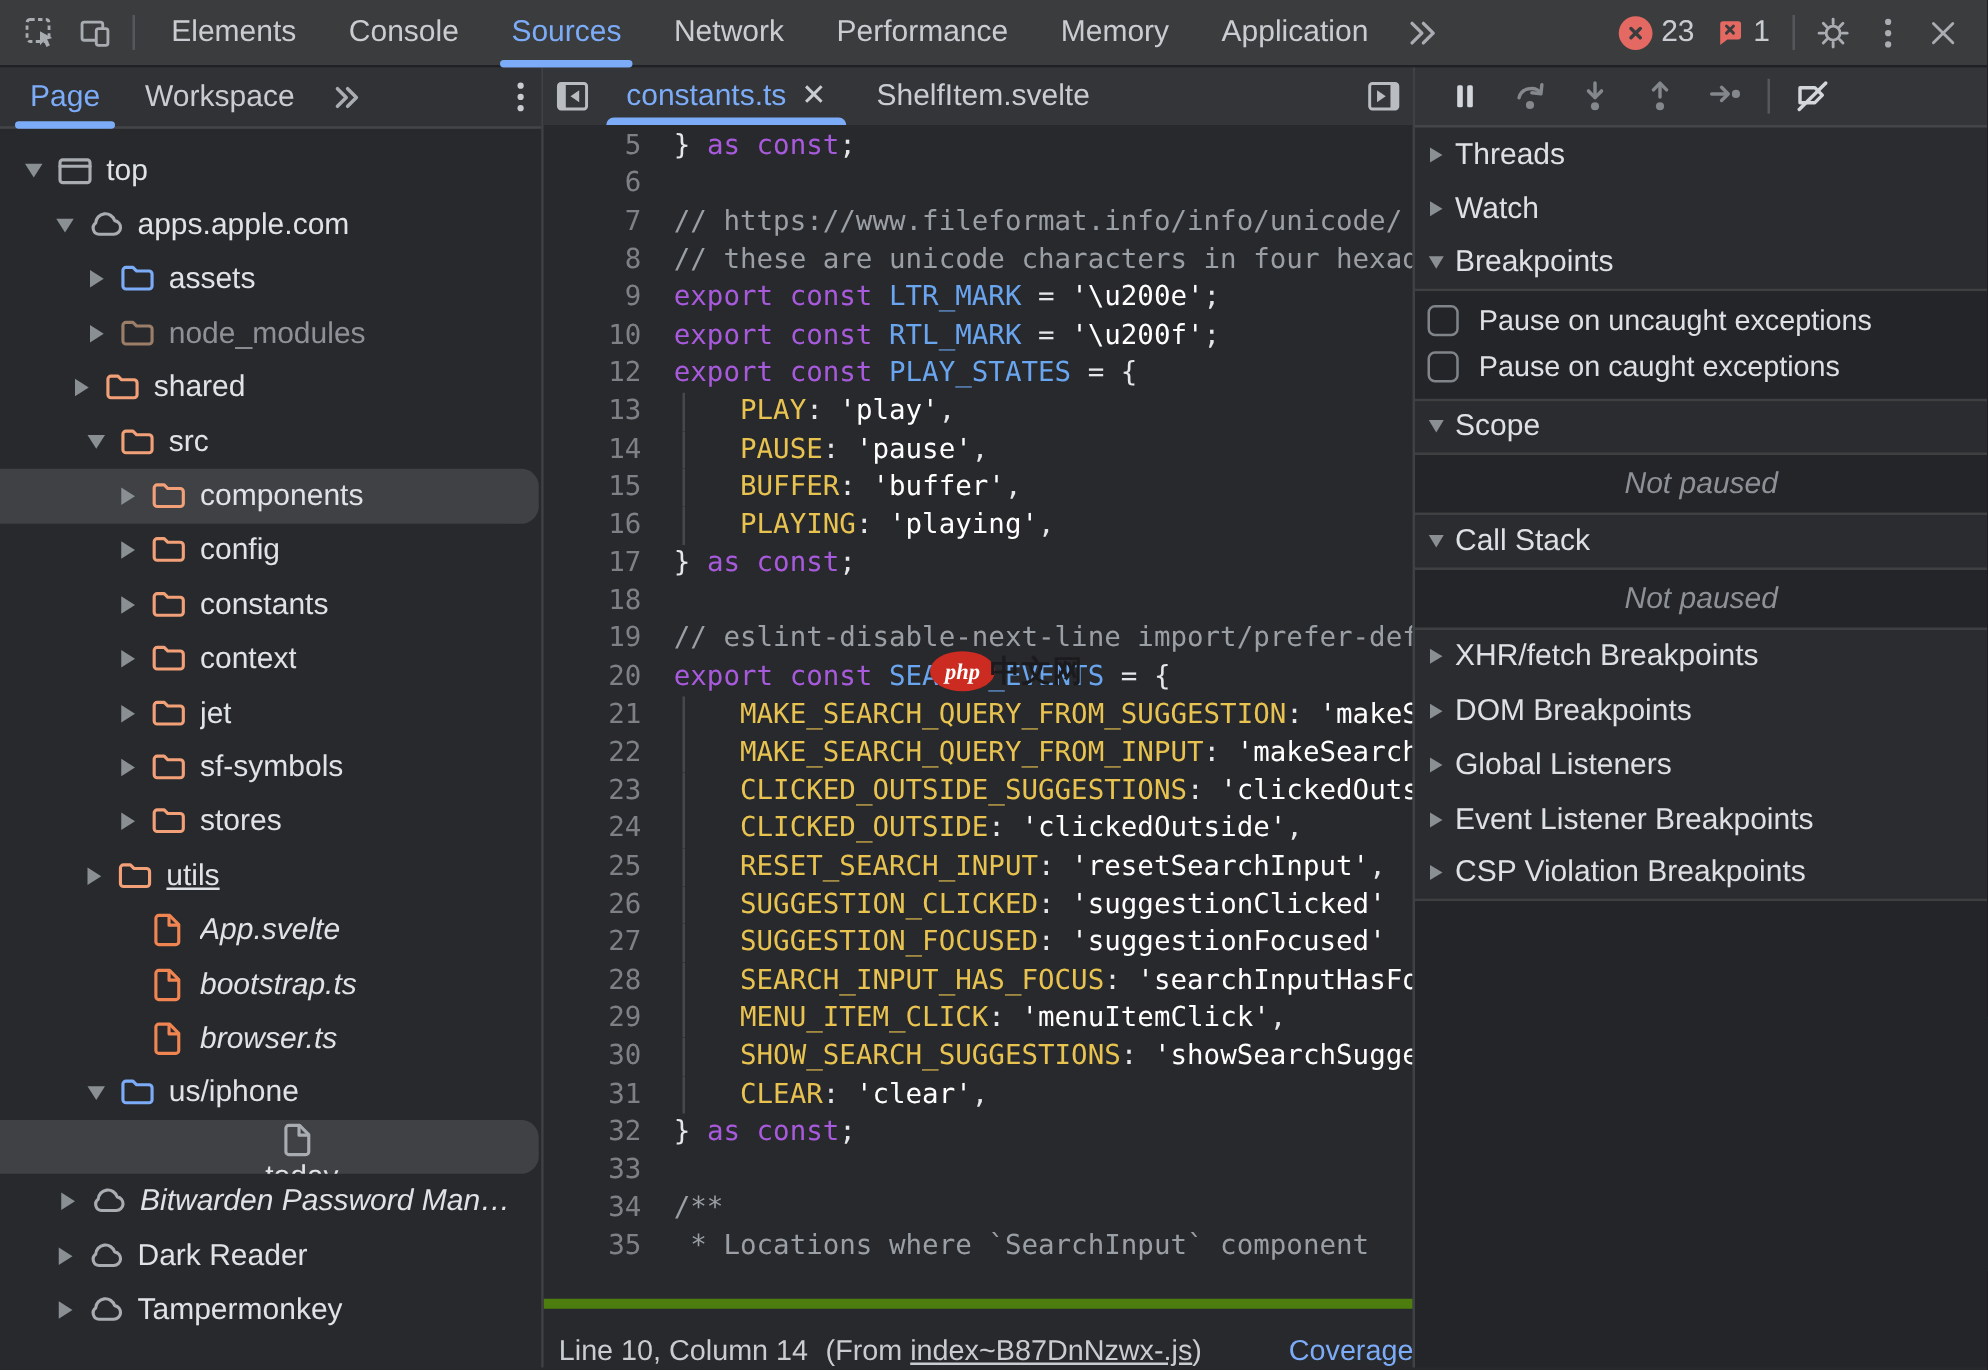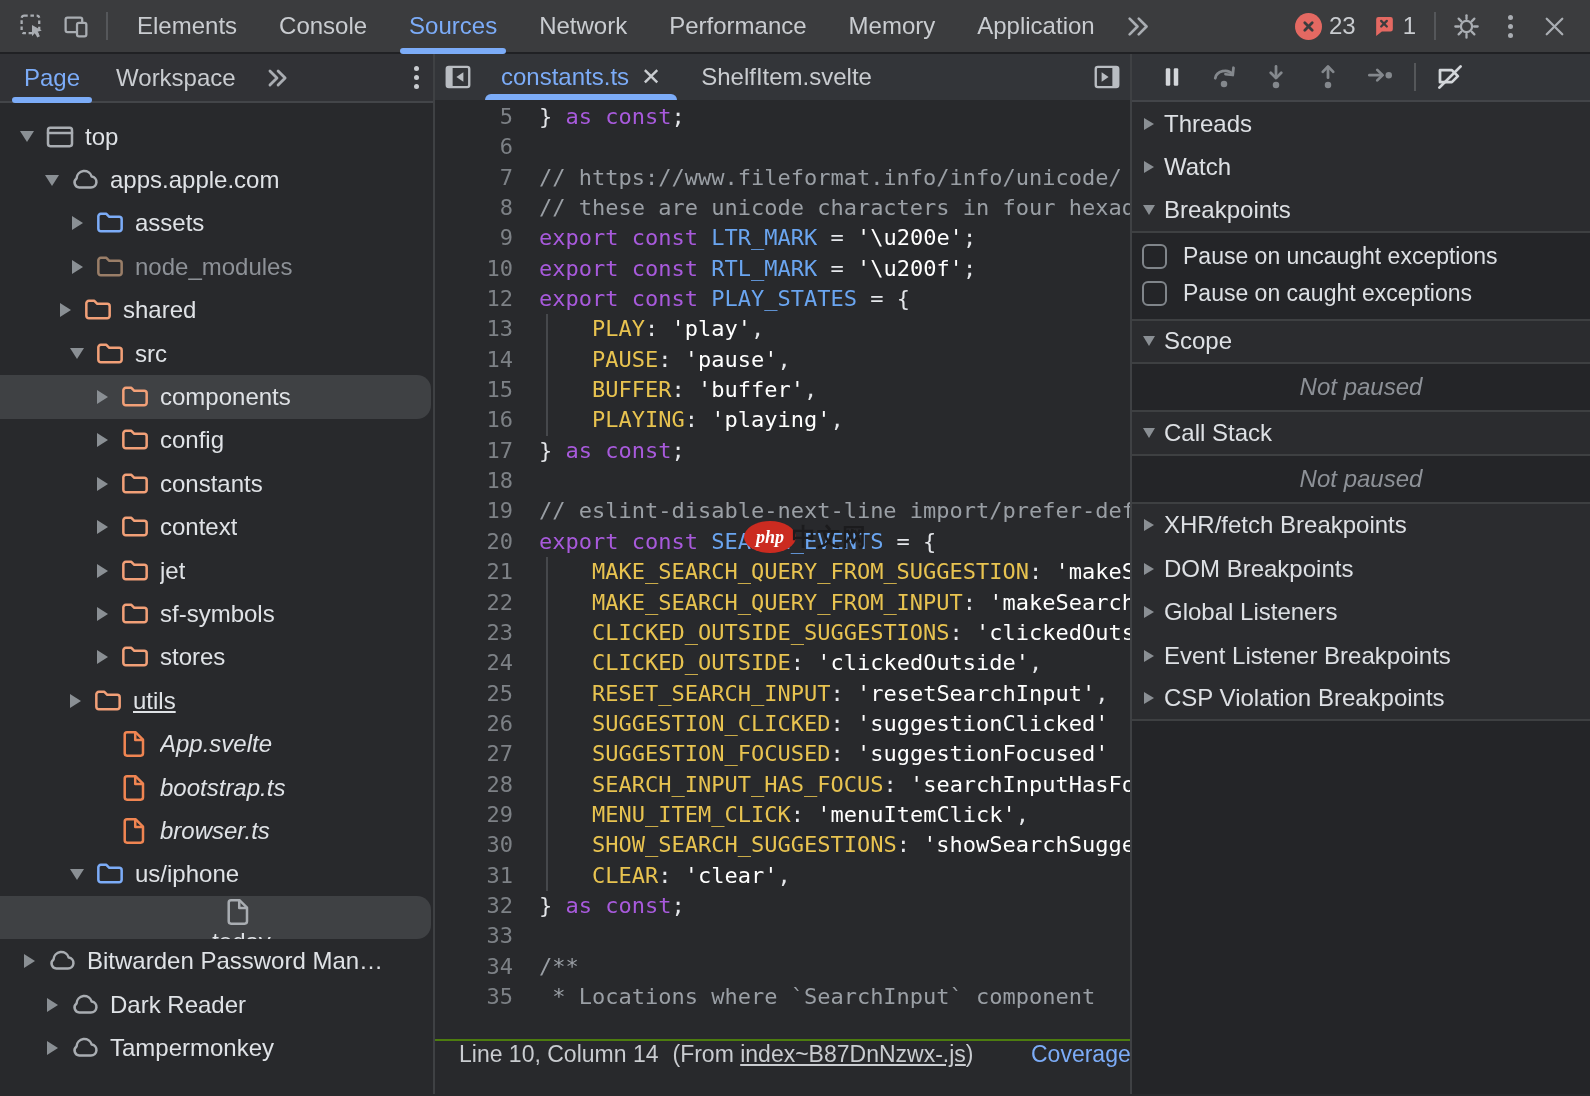--- a/index.html
+++ b/index.html
@@ -71,22 +71,22 @@
 
   .code{position:relative;flex:1;overflow:hidden;padding-top:2px;
     font-family:"DejaVu Sans Mono",monospace;font-size:22px;line-height:30.35px}
   .cl{display:flex;height:30.35px;white-space:pre}
   .ln{width:104px;flex:none;text-align:right;padding-right:26px;color:#7D8186;user-select:none}
   .lt{position:relative;flex:1;overflow:hidden}
   .cl.ind .lt::before{content:"";position:absolute;left:7px;top:0;bottom:0;border-left:2px solid #46484C}
   .tk-kw{color:#A85ADC}.tk-var{color:#6AA5F0}.tk-str{color:#ffffff}
   .tk-prop{color:#E8C350}.tk-com{color:#9A9FA5}.tk-pun{color:#E4E6EA}
 
-  .status-bar{position:relative;height:55px;border-top:2px solid #4d7c0f;display:flex;align-items:flex-start;
-    padding-left:24px;font-size:23px;color:#C9CCD0;flex:none;overflow:hidden;white-space:nowrap}
+  .status-bar{position:relative;height:55px;border-top:8px solid #4d7c0f;display:flex;align-items:flex-end;
+    padding-left:12px;font-size:23px;color:#C9CCD0;flex:none;overflow:hidden;white-space:nowrap}
   .status-link{text-decoration:underline;color:#C9CCD0}
   .coverage{position:absolute;left:596px;color:#7CACF8}
 
   
   .watermark{position:absolute;left:744px;top:521px;display:flex;align-items:center;z-index:6;pointer-events:none}
   .wm-ellipse{width:52px;height:32px;border-radius:50%;background:#CB2B20;display:flex;align-items:center;justify-content:center;
     color:#fff;font-style:italic;font-weight:bold;font-size:18px;font-family:"Liberation Serif",serif}
   .wm-cjk{margin-left:-4px;font-size:24px;font-weight:bold;color:#1B1B1D;letter-spacing:1px}
 
   
@@ -410,21 +410,21 @@
           <div class="trow selected" style="padding-left: 52px; flex-direction: column;">
             <span class="arr"></span>
             <span class="ti c-file-gray">
               <svg viewBox="0 0 28 28">
                 <path d="M7 3.8 h7.6 l6.4 6.4 v12 a2 2 0 0 1 -2 2 H7 a2 2 0 0 1 -2 -2 V5.8 a2 2 0 0 1 2 -2 z"></path>
                 <polyline points="14.2,4.2 14.2,10.6 20.6,10.6"></polyline>
               </svg>
             </span>
             <span class="tlabel">today</span>
           </div>
-          <div class="trow" style="padding-left: 16px;">
+          <div class="trow" style="padding-left: 41px; font-style: italic;">
             <span class="arr right"></span>
             <span class="ti c-gray">
               <svg viewBox="0 0 28 28">
                 <path d="M9 20.5 h10.2 a4.8 4.8 0 0 0 0.7 -9.55 A6.8 6.8 0 0 0 6.6 12.6 A4.4 4.4 0 0 0 9 20.5 z"></path>
               </svg>
             </span>
             <span class="tlabel">Bitwarden Password Man…</span>
           </div>
           <div class="trow" style="padding-left: 39px;">
             <span class="arr right"></span>

